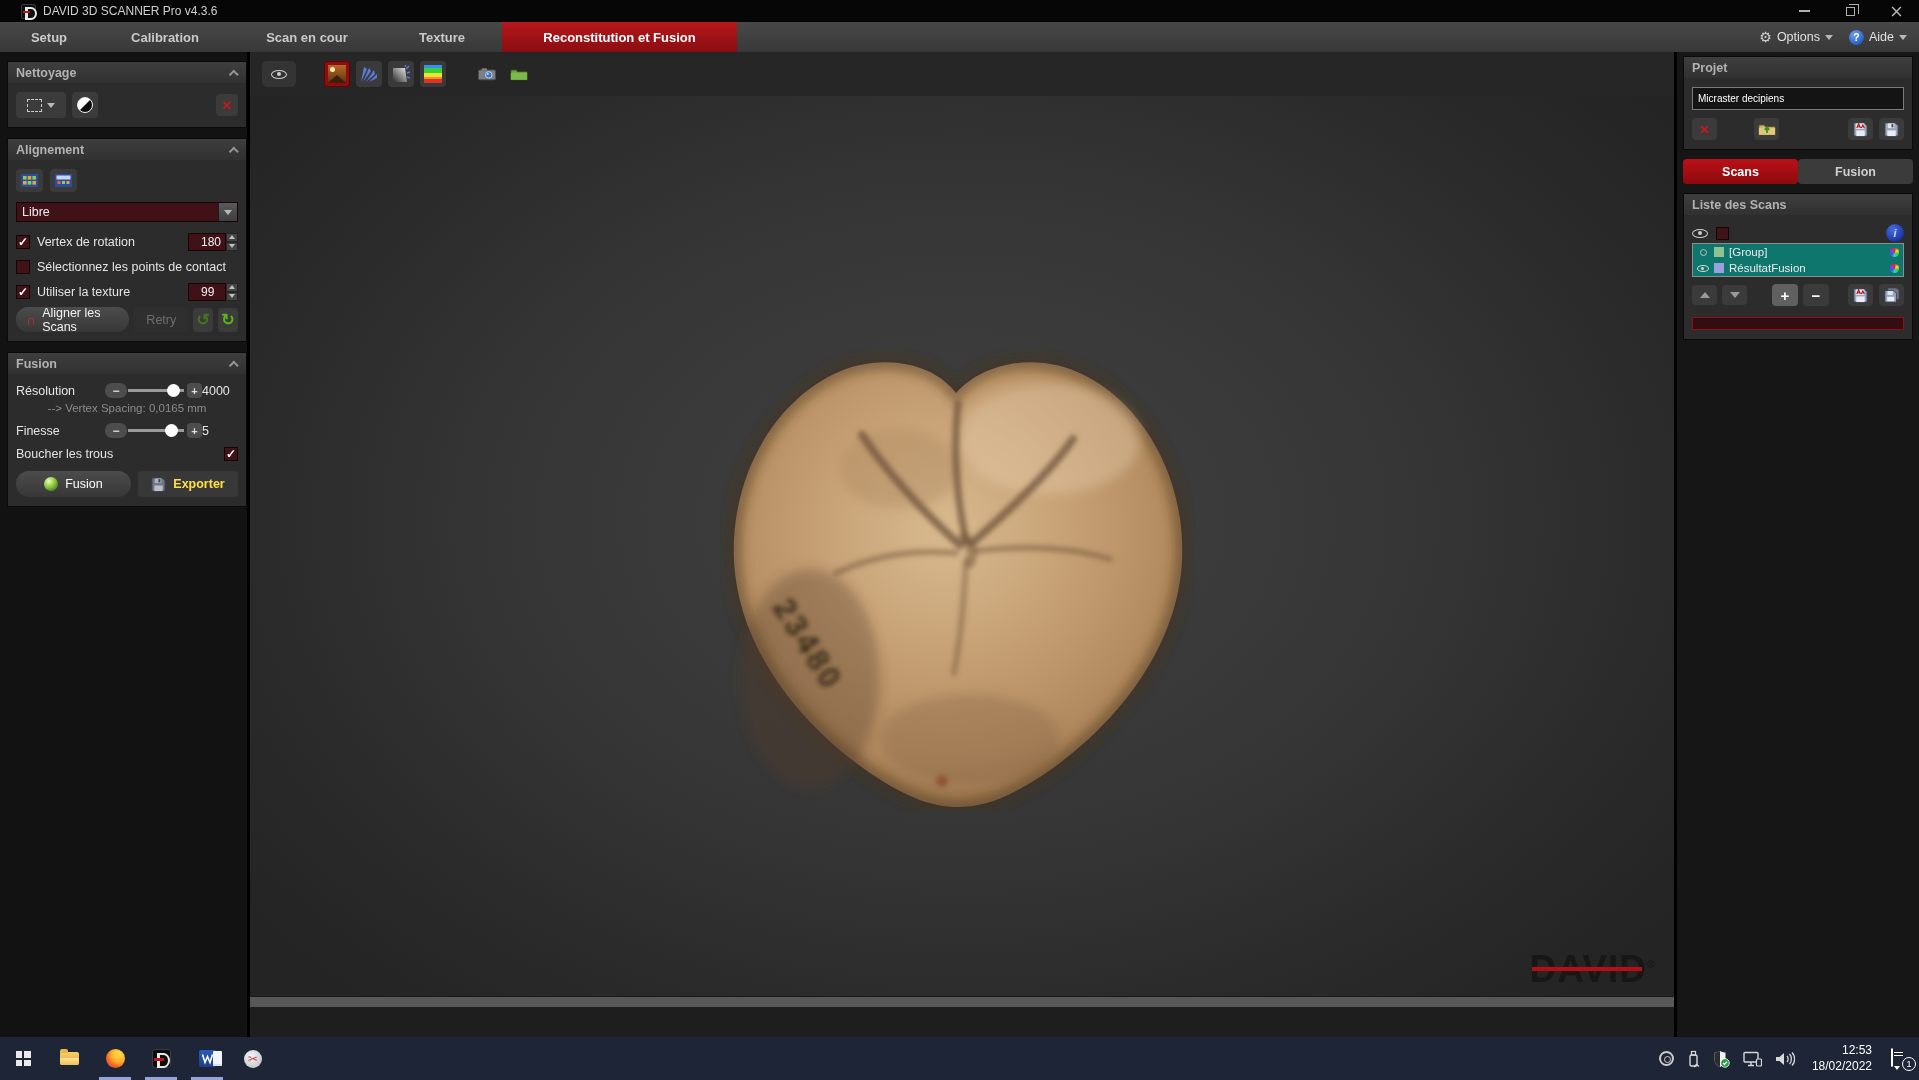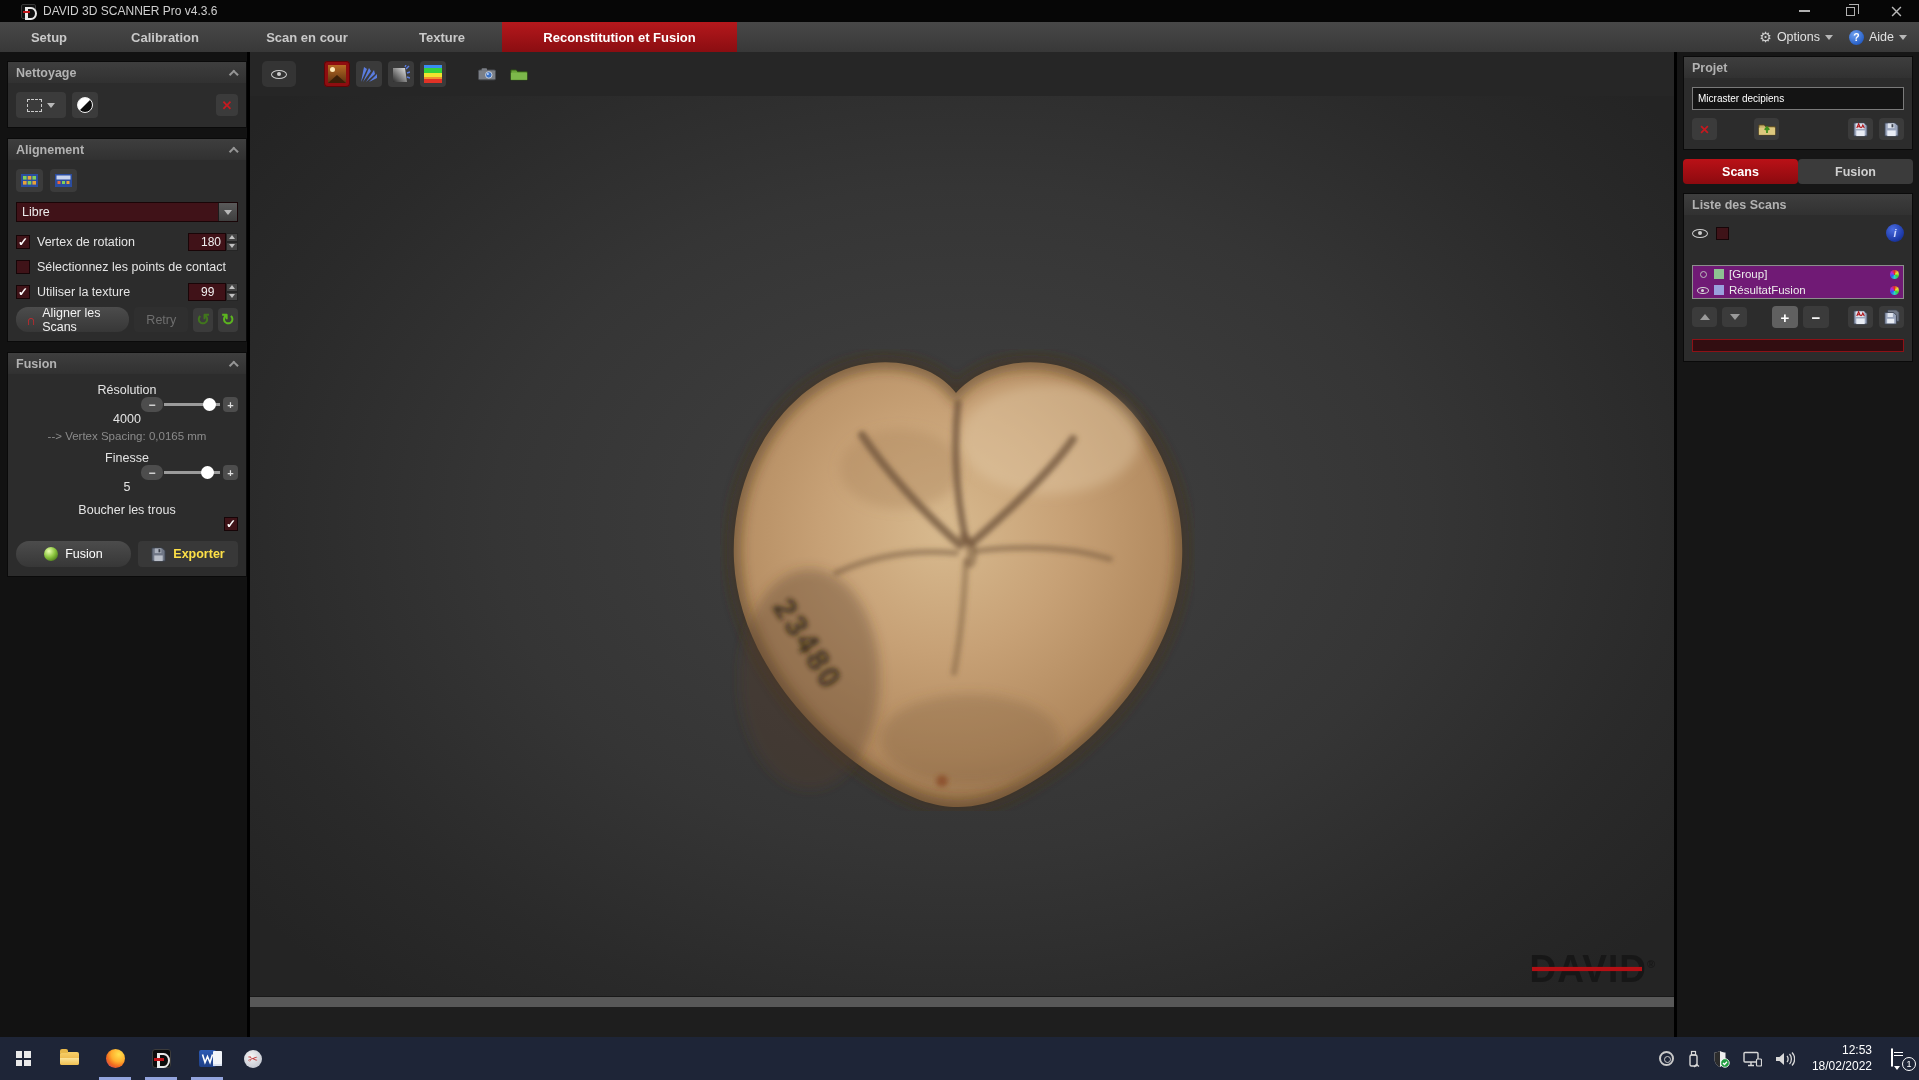--- a/index.html
+++ b/index.html
@@ -60,27 +60,27 @@
   .tri-up { width:0; height:0; border-left:3px solid transparent; border-right:3px solid transparent; border-bottom:4px solid #c0c0c0; }
   .tri-dn { width:0; height:0; border-left:3px solid transparent; border-right:3px solid transparent; border-top:4px solid #c0c0c0; }
   .alignbtns { gap:5px; margin-top:6px; }
   .align-main { height:25px; border-radius:12px; background:linear-gradient(#4c4c4c,#373737); color:#f2f2f2; gap:6px; padding:0 10px; display:flex; align-items:center; }
   .magnet { color:#d5262b; font-weight:900; font-size:14px; }
   .retry { height:25px; border-radius:4px; background:#2f2f2f; color:#6e6e6e; padding:0 12px; display:flex; align-items:center; }
   .histbtn { width:24px; height:24px; font-size:16px; font-weight:bold; }
   .undo { color:#41761d; } .redo { color:#5cb51f; }
 
   
-  .fusrow { display:flex; align-items:center; margin-bottom:4px;flex-direction:column; }
+  .fusrow { display:flex; align-items:center; margin-bottom:4px; }
   .slider { display:flex; align-items:center; margin-left:auto; }
   .sl-minus { width:22px; height:15px; border-radius:7px; background:#4d4d4d; color:#dddddd; font-size:12px; font-weight:bold; display:flex; align-items:center; justify-content:center; }
   .sl-track { width:56px; height:3px; background:#9b9b9b; position:relative; margin:0 1px; }
   .sl-thumb { position:absolute; top:-5px; width:13px; height:13px; border-radius:50%; background:#ffffff; }
   .sl-plus { width:15px; height:15px; border-radius:4px; background:#4d4d4d; color:#dddddd; font-size:11px; font-weight:bold; display:flex; align-items:center; justify-content:center; margin-left:2px; }
-  .fus-val { width:36px; text-align:center; }
+  .fus-val { width:36px; text-align:left; }
   .vertex { color:#8b8b8b; font-size:11.5px; text-align:center; margin:1px 0 9px; }
   .fusbtns { display:flex; gap:7px; margin-top:10px; }
   .fusion-btn { flex:1.15; height:26px; border-radius:13px; background:linear-gradient(#4c4c4c,#373737); color:#fff; gap:7px; display:flex; align-items:center; justify-content:center; }
   .sphere { width:14px; height:14px; border-radius:50%; background:radial-gradient(circle at 35% 30%, #eaffb0, #8cc63f 45%, #4e7d1c 80%, #2f4f10); }
   .export-btn { flex:1; height:26px; border-radius:4px; background:#383838; color:#fde047; gap:7px; display:flex; align-items:center; justify-content:center;font-weight:bold; }
 
   
   .viewport { flex:1; display:flex; flex-direction:column; border-left:3px solid #000; border-right:3px solid #000; position:relative; background:#232323; }
   .vp-toolbar { height:44px; background:#262626; display:flex; align-items:center; gap:6px; padding-left:12px; }
   .eye-btn { width:34px; height:26px; border-radius:5px; background:#343434; }
@@ -108,21 +108,21 @@
   .pbtn { width:25px; height:22px; background:#3b3b3b; border-radius:4px; display:flex; align-items:center; justify-content:center; }
   .import-btn { margin-left:37px; }
   .save-group { margin-left:auto; display:flex; gap:6px; }
   .tabs-row { display:flex; }
   .rtab { flex:1; height:25px; display:flex; align-items:center; justify-content:center; font-size:12.5px; font-weight:bold; border-radius:4px; }
   .rtab.active { background:linear-gradient(#ba1117,#8c0a0f); color:#fff; }
   .rtab.inactive { background:#3b3b3b; color:#cfcfcf; }
   .visrow { display:flex; align-items:center; gap:8px; }
   .sq-maroon { width:13px; height:13px; background:#3f1318; border:1px solid #160507; }
   .info-btn { margin-left:auto; width:18px; height:18px; border-radius:50%; background:radial-gradient(circle at 38% 30%, #4a6ce0, #1d3aa8 65%, #101f60); color:#cdd8ff; font-size:11px; font-weight:bold; font-style:italic; display:flex; align-items:center; justify-content:center; }
-  .listbox { border:1px solid #8d8d8d; background:#701a75; margin-top:23px; }
+  .listbox { border:1px solid #8d8d8d; background:#0f766e; margin-top:1px; }
   .lrow { height:16px; display:flex; align-items:center; gap:5px; padding:0 4px; font-size:11.5px; color:#ececec; }
   .eye-s { width:12px; height:7px; border:1.3px solid #d6d6d6; border-radius:50%; position:relative; flex:none; }
   .eye-s::after { content:""; position:absolute; left:3px; top:1px; width:3px; height:3px; border-radius:50%; background:#d6d6d6; }
   .eye-off { width:7px; height:7px; border:1.3px solid #bdbdbd; border-radius:50%; margin:0 2.5px; flex:none; }
   .swatch { width:10px; height:10px; flex:none; }
   .rainbow-dot { margin-left:auto; width:9px; height:9px; border-radius:50%; background:conic-gradient(#e02a2a,#efe32e,#35d03a,#2ad4c8,#2a5cf0,#b02ae0,#e02a2a); }
   .listbtns { display:flex; align-items:center; gap:5px; margin-top:7px; }
   .updown { width:25px; height:20px; }
   .pm-group { margin-left:20px; display:flex; gap:5px; }
   .pm { width:26px; height:22px; color:#fff; font-size:15px; font-weight:bold; }

